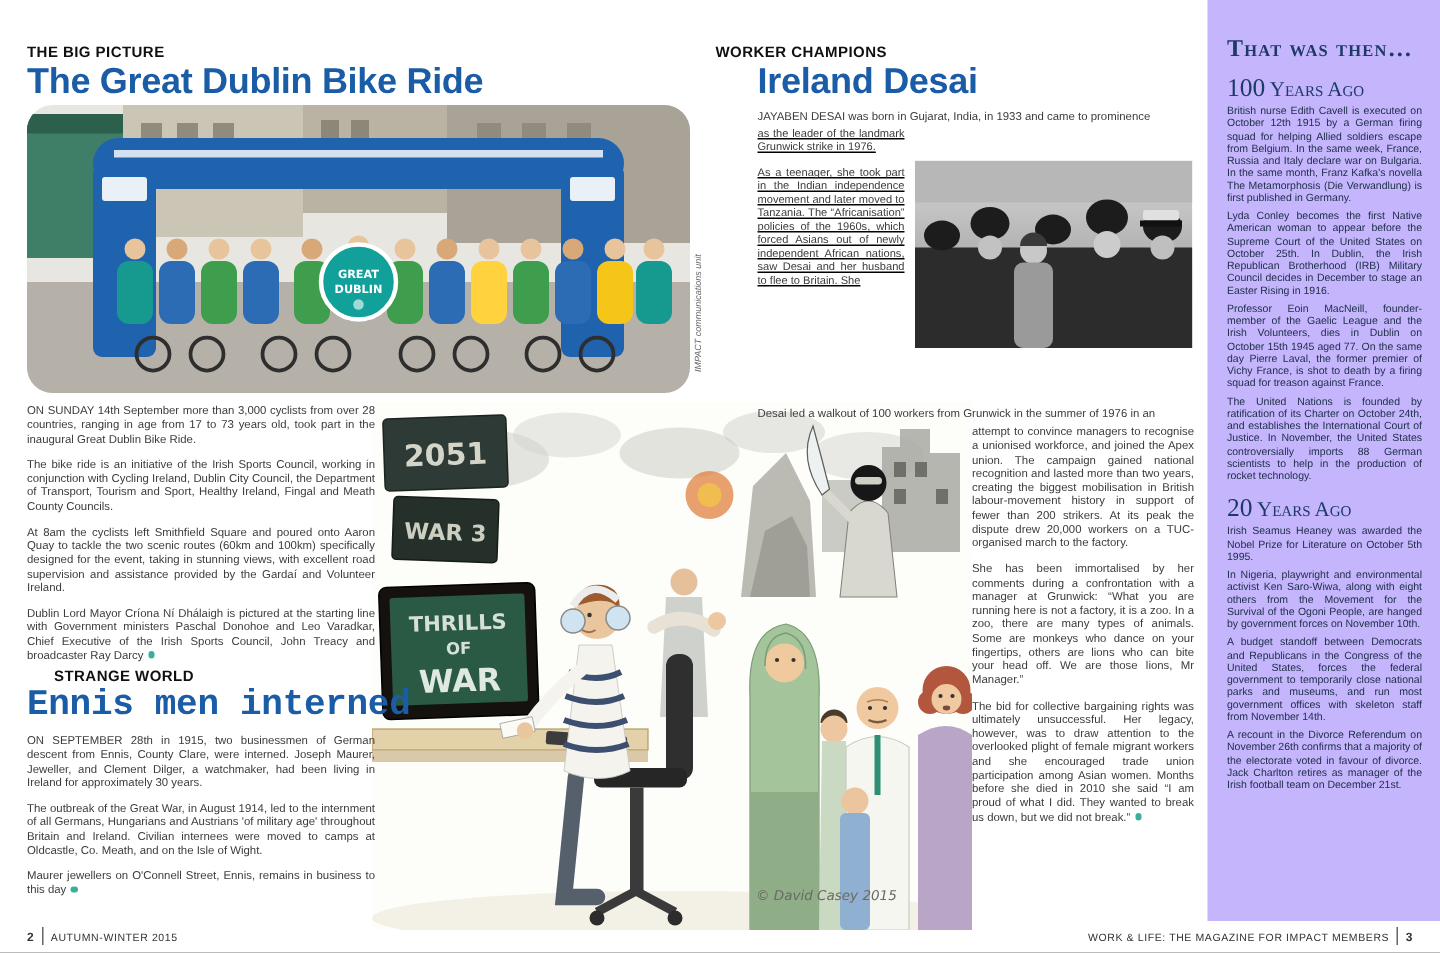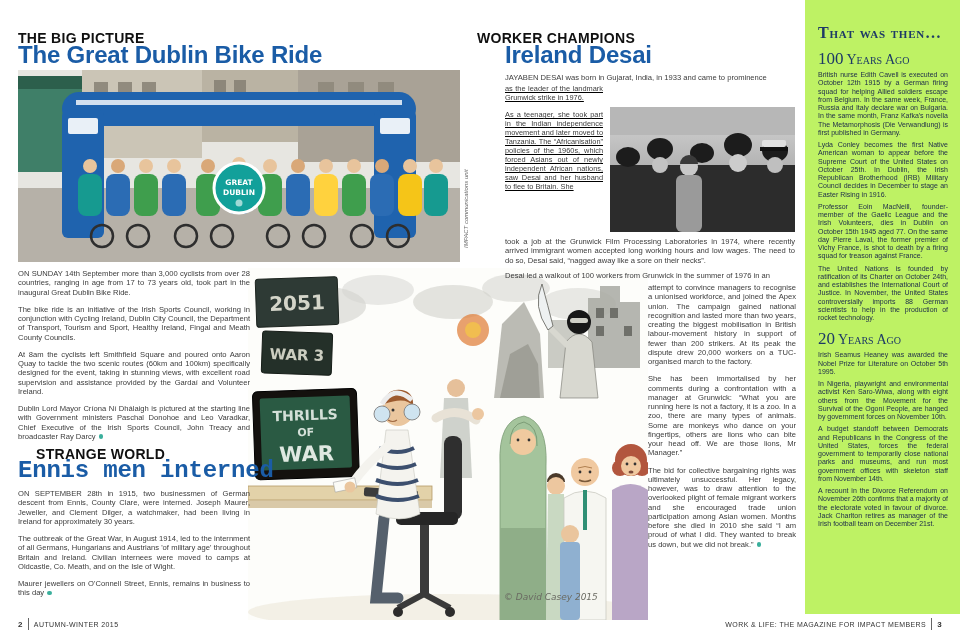--- a/index.html
+++ b/index.html
@@ -1,28 +1,28 @@
 <!DOCTYPE html>
 <html><head>
 <meta charset="utf-8">
 <style>
   html,body{margin:0;padding:0;background:#888;}
   .spread{position:relative;width:960px;height:635px;background:#ffffff;overflow:hidden;
           font-family:"Liberation Sans",sans-serif;}
   .abs{position:absolute;}
-  .kicker{font-size:14px;font-weight:bold;color:#101010;letter-spacing:.3px;}
+  .kicker{font-size:10px;font-weight:bold;color:#101010;letter-spacing:.3px;}
   .headline{font-size:24px;font-weight:bold;color:#1a5ca6;letter-spacing:-.2px;}
   .p{font-size:7.6px;line-height:1.22;color:#3b3b3b;text-align:justify;margin:0 0 8px 0;}
   .p-sm{font-size:7.4px;}
   .dot{display:inline-block;width:4.5px;height:4.5px;border-radius:50%;background:#3aaf9c;margin-left:3px;}
   .credit{position:absolute;left:463px;top:248px;font-size:6px;font-style:italic;color:#666;
           transform-origin:0 0;transform:rotate(-90deg);white-space:nowrap;}
   .photo{overflow:hidden;}
   
-  .sidebar{position:absolute;left:805px;top:0;width:155px;height:614px;background:#bef264;
+  .sidebar{position:absolute;left:805px;top:0;width:155px;height:614px;background:#c4b5fd;
            padding:24px 12px 0 13px;box-sizing:border-box;overflow:hidden;}
   .twt-title{font-family:"Liberation Serif",serif;font-weight:bold;font-variant:small-caps;
              font-size:16px;letter-spacing:.8px;color:#1d3a66;margin:0 0 6px 0;}
   .twt-head{font-family:"Liberation Serif",serif;color:#1d3a66;margin:7px 0 2px 0;font-weight:normal;}
   .twt-head .num{font-size:17px;}
   .twt-head .lbl{font-variant:small-caps;font-size:14px;margin-left:3px;}
   .twt-p{font-size:7px;line-height:1.18;color:#20304a;text-align:justify;margin:0 0 4px 0;}
   
   .f-left{position:absolute;left:18px;top:618px;font-size:7px;color:#333;letter-spacing:.4px;}
   .f-right{position:absolute;right:18px;top:618px;font-size:7px;color:#333;letter-spacing:.4px;text-align:right;}
@@ -32,21 +32,21 @@
   svg text{font-family:"DejaVu Sans",sans-serif;}
 </style>
 </head>
 <body>
 
 <div class="spread">
 
   <div class="abs kicker z2" style="left:18px;top:30px;">THE BIG PICTURE</div>
   <div class="abs headline z2" style="left:18px;top:41px;">The Great Dublin Bike Ride</div>
 
-  <div class="abs photo" style="left:18px;top:70px;width:442px;height:192px;">
+  <div class="abs photo" style="left:18px;top:70px;width:442px;height:192px;border-radius:17px;">
     <svg width="442" height="192" viewBox="0 0 442 192">
       <rect width="442" height="192" fill="#e7e6e1"></rect>
       <rect y="118" width="442" height="74" fill="#b6b1a8"></rect>
       <rect x="0" y="6" width="64" height="96" fill="#3f7f68"></rect>
       <rect x="0" y="6" width="64" height="13" fill="#2c5f4c"></rect>
       <rect x="64" y="0" width="120" height="88" fill="#cbc5b6"></rect>
       <rect x="184" y="0" width="96" height="72" fill="#bab3a3"></rect>
       <rect x="280" y="0" width="162" height="92" fill="#a9a296"></rect>
       <rect x="76" y="12" width="14" height="20" fill="#918b7e"></rect>
         <rect x="100" y="12" width="14" height="20" fill="#918b7e"></rect>
@@ -156,23 +156,20 @@
       <circle cx="128" cy="56" r="9" fill="#cccccc"></circle>
       <circle cx="165" cy="58" r="8" fill="#bfbfbf"></circle>
       <circle cx="79" cy="60" r="9" fill="#c8c8c8"></circle>
       <path d="M70,57 a9,9 0 0 1 18,0" fill="#3a3a3a"></path>
       <rect x="66" y="68" width="26" height="57" rx="6" fill="#9a9a9a"></rect>
       <rect x="152" y="33" width="24" height="7" rx="2" fill="#e0e0e0"></rect>
       <rect x="150" y="40" width="28" height="4" fill="#111111"></rect>
     </svg>
   </div>
 
-  <div class="abs z2" style="left:505px;top:237px;width:290px;">
-    <p class="p">took a job at the Grunwick Film Processing Laboratories in 1974, where recently arrived immigrant women accepted long working hours and low wages. The need to do so, Desai said, “nagged away like a sore on their necks”.</p>
-  </div>
   <div class="abs z2" style="left:505px;top:271px;width:290px;">
     <p class="p" style="margin:0;">Desai led a walkout of 100 workers from Grunwick in the summer of 1976 in an</p>
   </div>
   <div class="abs z2" style="left:648px;top:283px;width:148px;">
     <p class="p">attempt to convince managers to recognise a unionised workforce, and joined the Apex union. The campaign gained national recognition and lasted more than two years, creating the biggest mobilisation in British labour-movement history in support of fewer than 200 strikers. At its peak the dispute drew 20,000 workers on a TUC-organised march to the factory.</p>
     <p class="p">She has been immortalised by her comments during a confrontation with a manager at Grunwick: “What you are running here is not a factory, it is a zoo. In a zoo, there are many types of animals. Some are monkeys who dance on your fingertips, others are lions who can bite your head off. We are those lions, Mr Manager.”</p>
     <p class="p"><span>The bid for collective bargaining rights was ultimately unsuccessful. Her legacy, however, was to draw attention to the overlooked plight of female migrant workers and she encouraged trade union participation among Asian women. Months before she died in 2010 she said “I am proud of what I did. They wanted to break us down, but we did not break.”</span><span class="dot"></span></p>
   </div>
 
   <div class="abs" style="left:248px;top:268px;width:400px;height:352px;z-index:1;">

